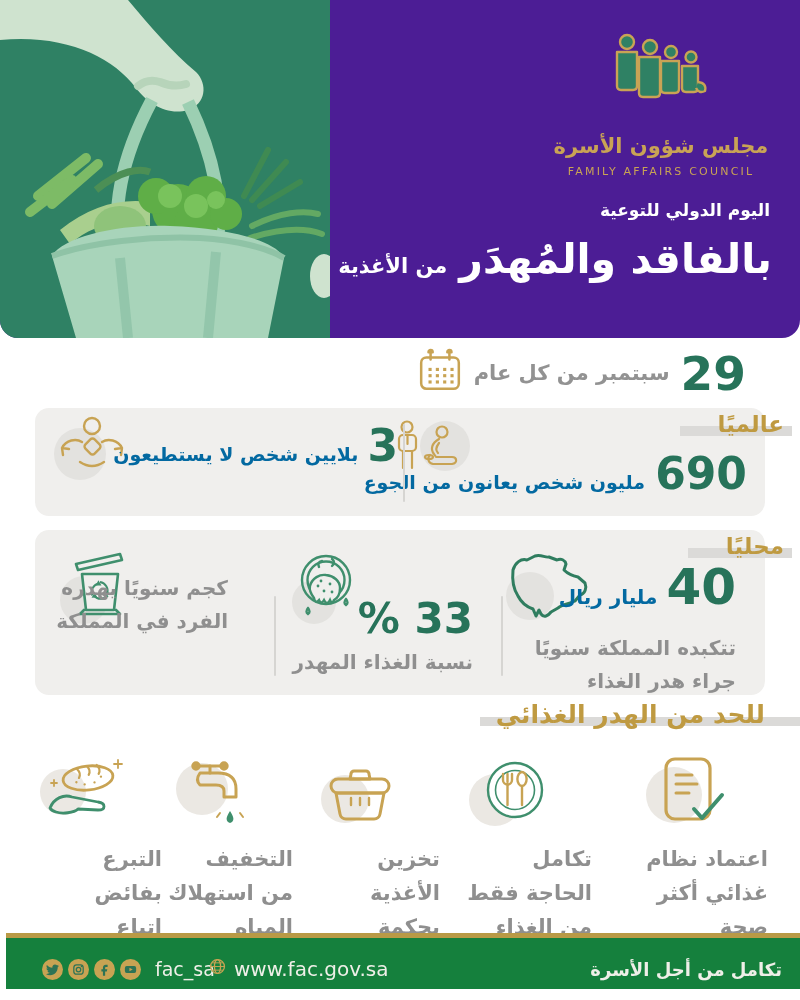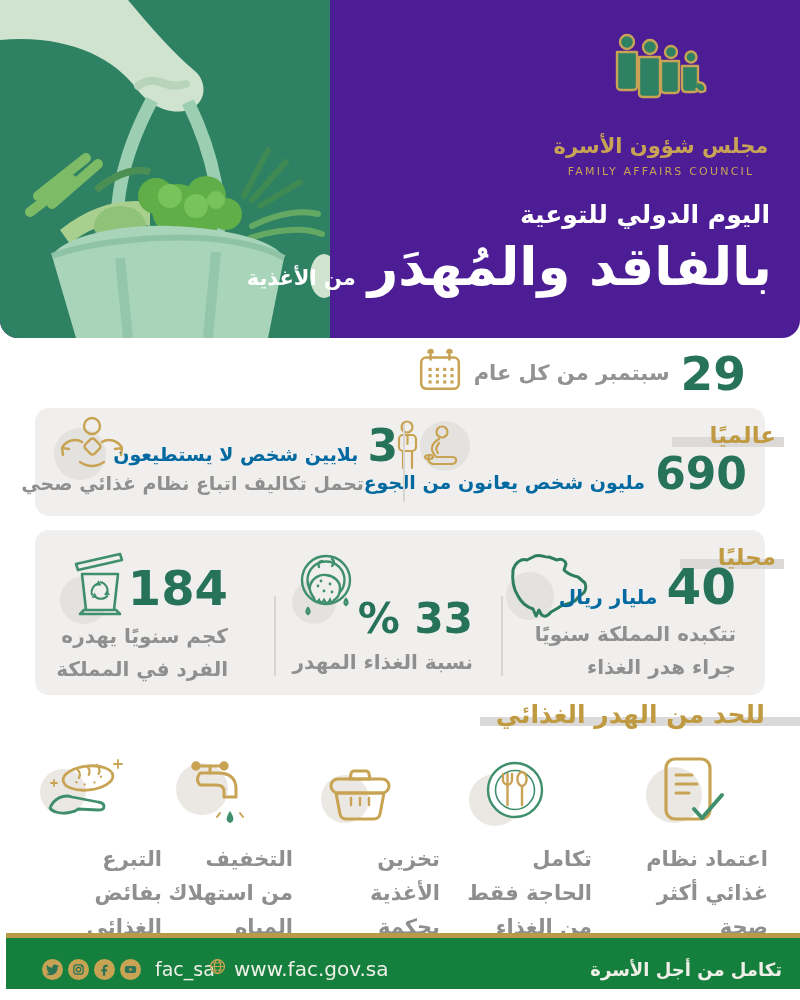--- a/index.html
+++ b/index.html
@@ -7,41 +7,41 @@
        font-family:"DejaVu Sans", sans-serif;overflow:hidden;}
   .abs{position:absolute;}
 
   
   .header{position:absolute;left:0;top:0;width:800px;height:338px;
           background:#4c1d95;border-radius:0 0 18px 18px;overflow:hidden;}
   .photo{position:absolute;left:0;top:0;}
   .logo{position:absolute;right:14px;top:30px;width:250px;text-align:center;}
   .logo-ar{color:#c9a355;font-size:21px;font-weight:bold;margin-top:10px;direction:rtl;}
   .logo-en{color:#c9a355;font-size:11px;letter-spacing:2.2px;margin-top:7px;}
-  .title-small{position:absolute;right:30px;top:200px;color:#ffffff;font-size:25px;
+  .title-small{position:absolute;right:30px;top:200px;color:#ffffff;font-size:17px;
                font-weight:bold;direction:rtl;}
   .title-row{position:absolute;right:28px;top:234px;direction:rtl;display:flex;
              align-items:baseline;gap:12px;color:#ffffff;}
-  .title-big{font-size:53px;font-weight:bold;line-height:1.25;}
+  .title-big{font-size:41px;font-weight:bold;line-height:1.25;}
   .title-suffix{font-size:21px;font-weight:bold;}
 
   
   .date-row{position:absolute;right:54px;top:344px;height:58px;display:flex;
             direction:rtl;align-items:center;gap:11px;}
   .date-day{color:#27735a;font-size:47px;font-weight:bold;line-height:1;}
   .date-label{color:#929292;font-size:21px;font-weight:bold;}
 
   
   .graybox{position:absolute;left:35px;width:730px;background:#f0efed;border-radius:14px;}
   #box1{top:408px;height:108px;}
   #box2{top:530px;height:165px;}
   .vdiv{position:absolute;width:2px;background:#d6d5d2;border-radius:2px;}
 
   
-  .badge{position:absolute;right:16px;height:34px;margin-top:11px;}
+  .badge{position:absolute;right:8px;height:34px;}
   .badge .strip{position:absolute;left:-24px;right:0;top:15px;height:10px;background:#dbdad8;}
   .badge .txt{position:relative;color:#bf9a41;font-size:23px;font-weight:bold;
               padding:0 8px 0 14px;direction:rtl;display:inline-block;}
 
   .stat-row{position:absolute;display:flex;direction:rtl;align-items:baseline;gap:10px;}
   .stat-num{color:#27735a;font-weight:bold;line-height:1;}
   .g-txt{color:#0369a1;font-weight:bold;direction:rtl;}
   .n44{font-size:44px;} .n48{font-size:48px;} .n50{font-size:50px;} .n42{font-size:42px;}
   .t19{font-size:19px;} .t20{font-size:20px;}
   .block{position:absolute;direction:rtl;text-align:right;}
@@ -205,21 +205,20 @@
       <path d="M76,36 C72,28 62,26 56,30 M76,36 l-7,1 M76,36 l-1,7"></path>
       <path d="M34,50 q12,8 24,0"></path>
     </g>
   </svg>
 </span>
 <div class="block" style="right:402px;top:424px;">
   <div style="display:flex;direction:rtl;align-items:baseline;gap:9px;">
     <span class="stat-num n44">3</span>
     <span class="g-txt t19">بلايين شخص لا يستطيعون</span>
   </div>
-  <div class="line t19" style="margin:4px 34px 0 0;">تحمل تكاليف اتباع نظام غذائي صحي</div>
 </div>
 
 <div class="graybox" id="box2"></div>
 
 <div class="badge" style="top:533px;">
   <span class="strip"></span>
   <span class="txt">محليًا</span>
 </div>
 
 <span class="abs" style="left:503px;top:548px;">
@@ -228,21 +227,21 @@
     <g stroke="#2f7d5f" stroke-width="3" fill="none" stroke-linejoin="round" stroke-linecap="round">
       <path d="M10,22 C12,15 18,10 24,12 L32,8 C38,6 42,10 46,9 L54,12 C58,10 62,12 63,16 L61,22 C65,26 70,28 75,29 L82,35 C84,40 82,46 77,47 L72,53 C66,56 60,56 55,60 L48,64 C45,68 41,70 38,66 L36,62 L33,68 L30,61 C24,59 18,54 15,48 C11,42 9,32 10,22 Z"></path>
     </g>
   </svg>
 </span>
 <div class="block" style="right:64px;top:562px;">
   <div style="display:flex;direction:rtl;align-items:baseline;gap:9px;">
     <span class="stat-num n50">40</span>
     <span class="g-txt t20">مليار ريال</span>
   </div>
-  <div class="line t20" style="margin-top:6px;line-height:33px;">تتكبده المملكة سنويًا</div>
+  <div class="line t20" style="margin-top:20px;line-height:33px;">تتكبده المملكة سنويًا</div>
   <div class="line t20" style="line-height:33px;">جراء هدر الغذاء</div>
 </div>
 
 <div class="vdiv" style="left:501px;top:596px;height:80px;"></div>
 
 <span class="abs" style="left:286px;top:550px;">
   <svg width="76" height="80" viewBox="0 0 76 80">
     <circle cx="28" cy="52" r="22" fill="#e3e2df"></circle>
     <g stroke="#3f8f6d" stroke-width="2.4" fill="none" stroke-linecap="round">
       <circle cx="40" cy="30" r="24"></circle>
@@ -285,21 +284,20 @@
           <path d="M51,44 l3,5 -6,0 z" stroke="none"></path>
         </g>
       <g transform="rotate(240 44 45)">
           <path d="M44,36 a9,9 0 0 1 7,12" fill="none"></path>
           <path d="M51,44 l3,5 -6,0 z" stroke="none"></path>
         </g>
     </g>
   </svg>
 </span>
 <div class="block" style="right:572px;top:564px;">
-  <div class="stat-num n48">184</div>
   <div class="line t20" style="margin-top:8px;line-height:33px;">كجم سنويًا يهدره</div>
   <div class="line t20" style="line-height:33px;">الفرد في المملكة</div>
 </div>
 
 <div class="tips-title">
   <span class="strip"></span>
   <span class="txt">للحد من الهدر الغذائي</span>
 </div>
 
 <div class="tip" style="left:608px;">
@@ -400,21 +398,21 @@
       </g>
       <g stroke="#c8a353" stroke-width="1.8" stroke-linecap="round">
         <path d="M80,6 v8 M76,10 h8"></path>
           <path d="M16,26 v6 M13,29 h6"></path>
       </g>
       <path d="M12,54 C16,44 26,40 34,43 L60,48 C68,49 68,56 60,56 L40,55 C36,59 24,60 18,58 C15,57 13,56 12,54 Z" stroke="#3f8f6d" stroke-width="2.8" fill="none" stroke-linejoin="round"></path>
     </svg>
   </div>
   <div class="line">التبرع</div>
   <div class="line">بفائض</div>
-  <div class="line">الغذائي</div>
+  <div class="line">اتباع</div>
 </div>
 
 <div class="footer">
   <div class="f-left">
     <span class="soc">
       <svg width="15" height="15" viewBox="0 0 24 24">
           <path fill="#2d7355" d="M22.46 6c-.77.35-1.6.58-2.46.69.88-.53 1.56-1.37 1.88-2.38-.83.5-1.75.85-2.72 1.05C18.37 4.5 17.26 4 16 4c-2.35 0-4.27 1.92-4.27 4.29 0 .34.04.67.11.98C8.28 9.09 5.11 7.38 3 4.79c-.37.63-.58 1.37-.58 2.15 0 1.49.75 2.81 1.91 3.56-.71 0-1.37-.2-1.95-.5v.03c0 2.08 1.48 3.82 3.44 4.21a4.22 4.22 0 0 1-1.93.07 4.28 4.28 0 0 0 4 2.98 8.52 8.52 0 0 1-5.33 1.84c-.34 0-.68-.02-1.02-.06C3.44 20.29 5.7 21 8.12 21 16 21 20.33 14.46 20.33 8.79v-.56c.84-.6 1.56-1.36 2.14-2.23z"></path>
         </svg>
     </span>
     <span class="soc">

